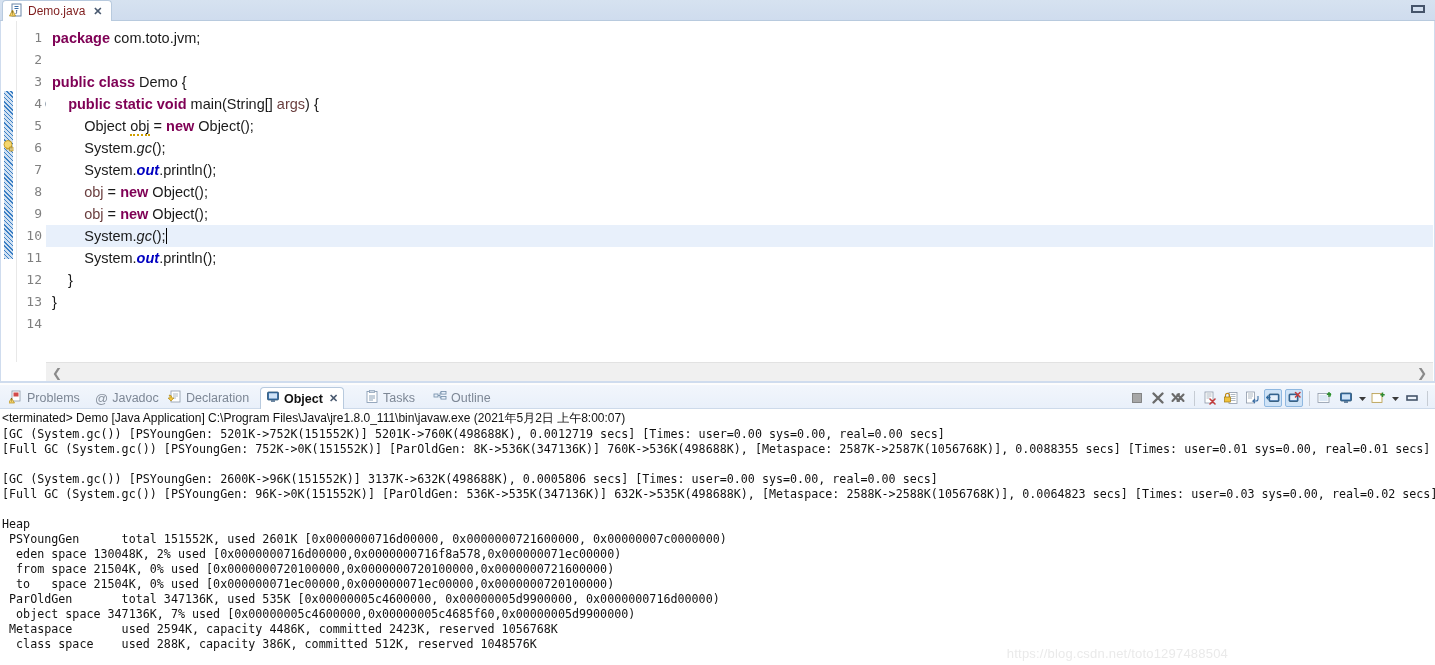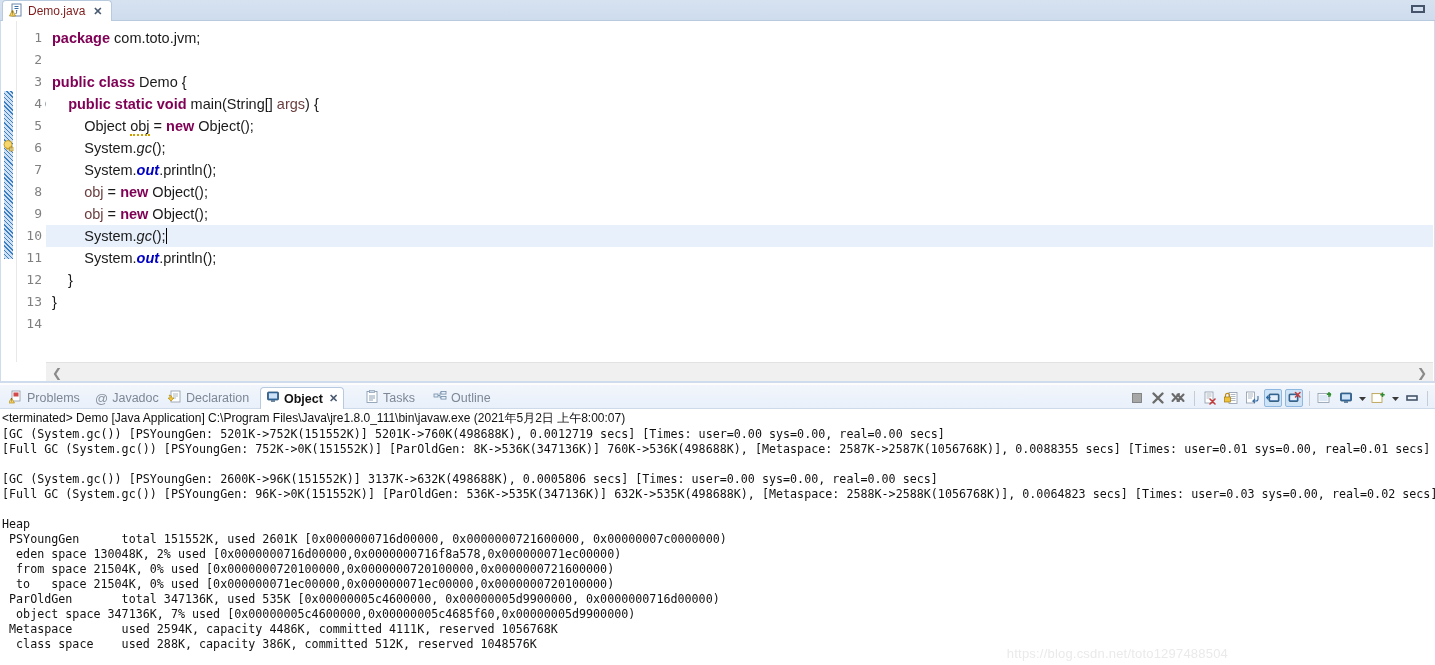--- a/index.html
+++ b/index.html
@@ -377,19 +377,19 @@
       <div class="cline">[GC (System.gc()) [PSYoungGen: 2600K-&gt;96K(151552K)] 3137K-&gt;632K(498688K), 0.0005806 secs] [Times: user=0.00 sys=0.00, real=0.00 secs]</div>
       <div class="cline">[Full GC (System.gc()) [PSYoungGen: 96K-&gt;0K(151552K)] [ParOldGen: 536K-&gt;535K(347136K)] 632K-&gt;535K(498688K), [Metaspace: 2588K-&gt;2588K(1056768K)], 0.0064823 secs] [Times: user=0.03 sys=0.00, real=0.02 secs]</div>
       <div class="cline">&nbsp;</div>
       <div class="cline">Heap</div>
       <div class="cline"> PSYoungGen      total 151552K, used 2601K [0x0000000716d00000, 0x0000000721600000, 0x00000007c0000000)</div>
       <div class="cline">  eden space 130048K, 2% used [0x0000000716d00000,0x0000000716f8a578,0x000000071ec00000)</div>
       <div class="cline">  from space 21504K, 0% used [0x0000000720100000,0x0000000720100000,0x0000000721600000)</div>
       <div class="cline">  to   space 21504K, 0% used [0x000000071ec00000,0x000000071ec00000,0x0000000720100000)</div>
       <div class="cline"> ParOldGen       total 347136K, used 535K [0x00000005c4600000, 0x00000005d9900000, 0x0000000716d00000)</div>
       <div class="cline">  object space 347136K, 7% used [0x00000005c4600000,0x00000005c4685f60,0x00000005d9900000)</div>
-      <div class="cline"> Metaspace       used 2594K, capacity 4486K, committed 4111K, reserved 1056768K</div>
+      <div class="cline"> Metaspace       used 2594K, capacity 4486K, committed 2423K, reserved 1056768K</div>
       <div class="cline">  class space    used 288K, capacity 386K, committed 512K, reserved 1048576K</div>
     </div>
 
     <div class="watermark">https://blog.csdn.net/toto1297488504</div>
   </div>
 </div>
 
 </body></html>

